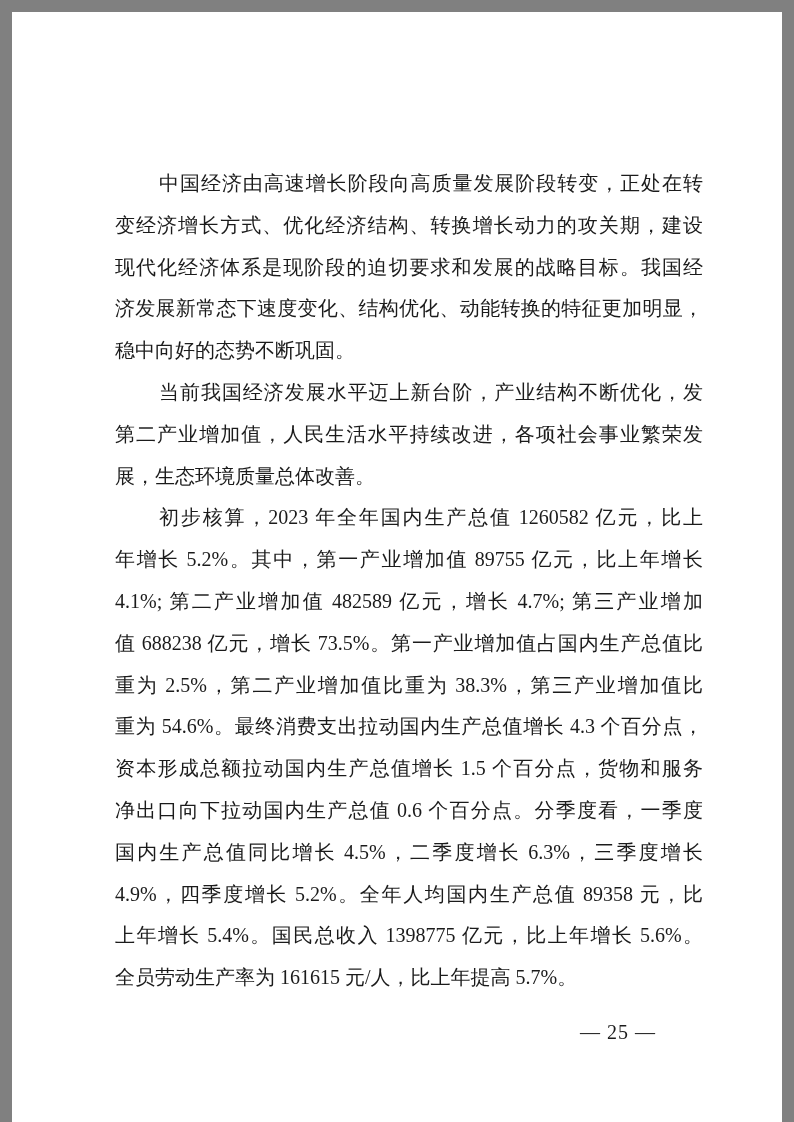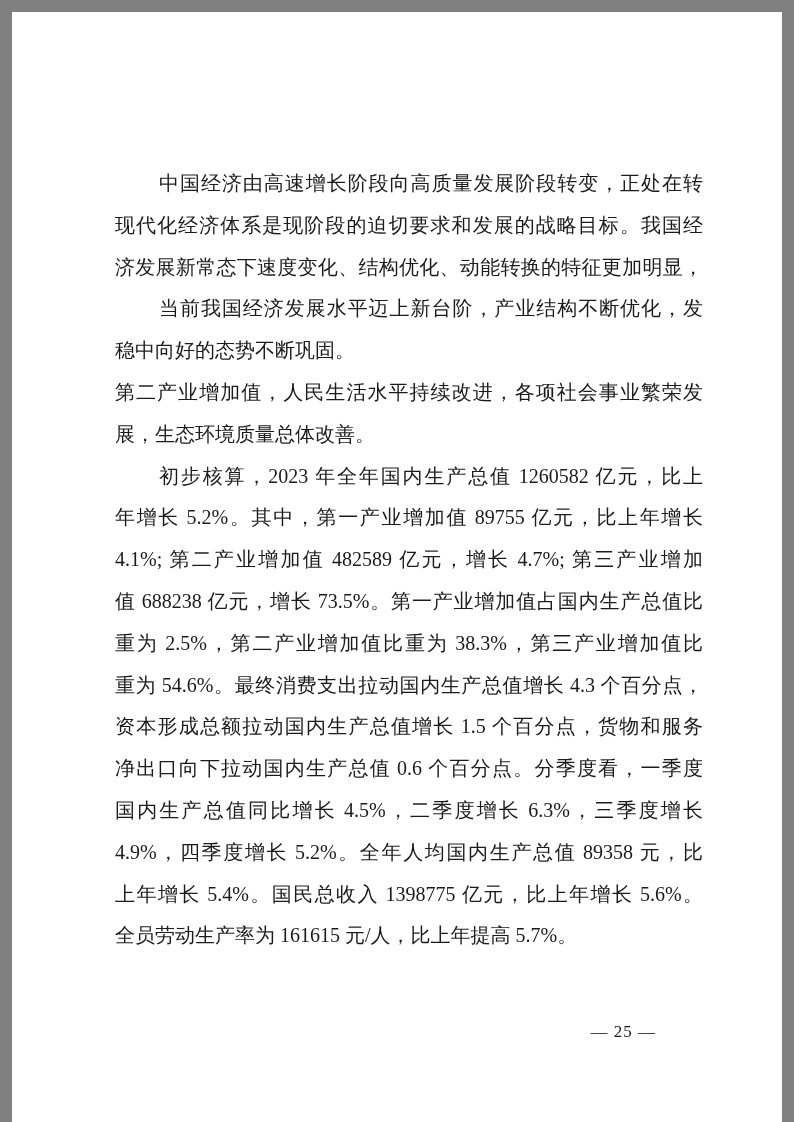--- a/index.html
+++ b/index.html
@@ -34,37 +34,38 @@
   .text-line.first {
     text-indent: 44px;
   }
   .text-line.last {
     text-align-last: left;
   }
   .footer {
     position: absolute;
     top: 1005px;
     right: 126px;
-    font-size: 17px;
+    font-size: 20px;
     line-height: 30px;
     letter-spacing: 1px;
     color: #1b1b1b;
     white-space: nowrap;
   }
 </style>
 </head>
 <body>
 
 <div class="page">
   <div class="body-text">
       <div class="text-line first">中国经济由高速增长阶段向高质量发展阶段转变，正处在转</div>
+      <div class="text-line">变经济增长方式、优化经济结构、转换增长动力的攻关期，建设</div>
       <div class="text-line">现代化经济体系是现阶段的迫切要求和发展的战略目标。我国经</div>
       <div class="text-line">济发展新常态下速度变化、结构优化、动能转换的特征更加明显，</div>
+      <div class="text-line last">稳中向好的态势不断巩固。</div>
       <div class="text-line first">当前我国经济发展水平迈上新台阶，产业结构不断优化，发</div>
-      <div class="text-line last">稳中向好的态势不断巩固。</div>
       <div class="text-line">第二产业增加值，人民生活水平持续改进，各项社会事业繁荣发</div>
       <div class="text-line last">展，生态环境质量总体改善。</div>
       <div class="text-line first">初步核算，2023 年全年国内生产总值 1260582 亿元，比上</div>
       <div class="text-line">年增长 5.2%。其中，第一产业增加值 89755 亿元，比上年增长</div>
       <div class="text-line">4.1%; 第二产业增加值 482589 亿元，增长 4.7%; 第三产业增加</div>
       <div class="text-line">值 688238 亿元，增长 73.5%。第一产业增加值占国内生产总值比</div>
       <div class="text-line">重为 2.5%，第二产业增加值比重为 38.3%，第三产业增加值比</div>
       <div class="text-line">重为 54.6%。最终消费支出拉动国内生产总值增长 4.3 个百分点，</div>
       <div class="text-line">资本形成总额拉动国内生产总值增长 1.5 个百分点，货物和服务</div>
       <div class="text-line">净出口向下拉动国内生产总值 0.6 个百分点。分季度看，一季度</div>

